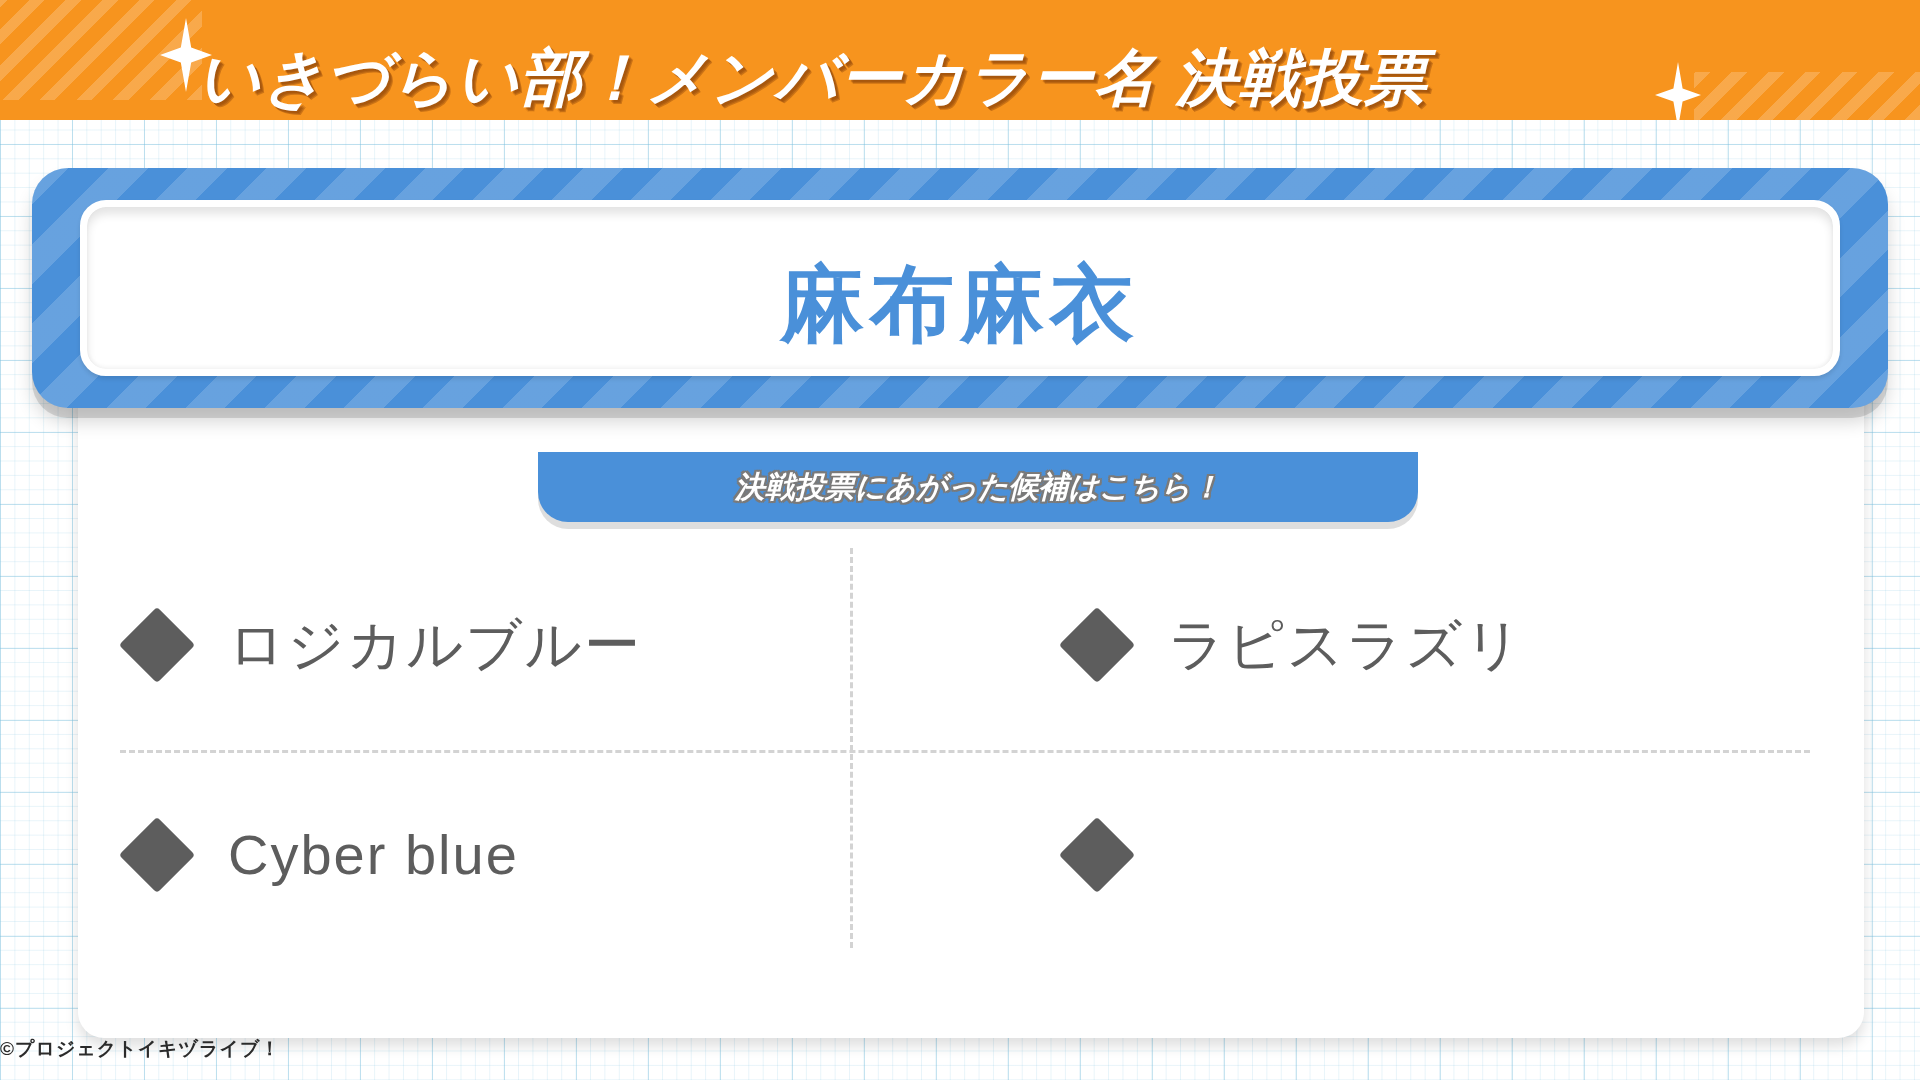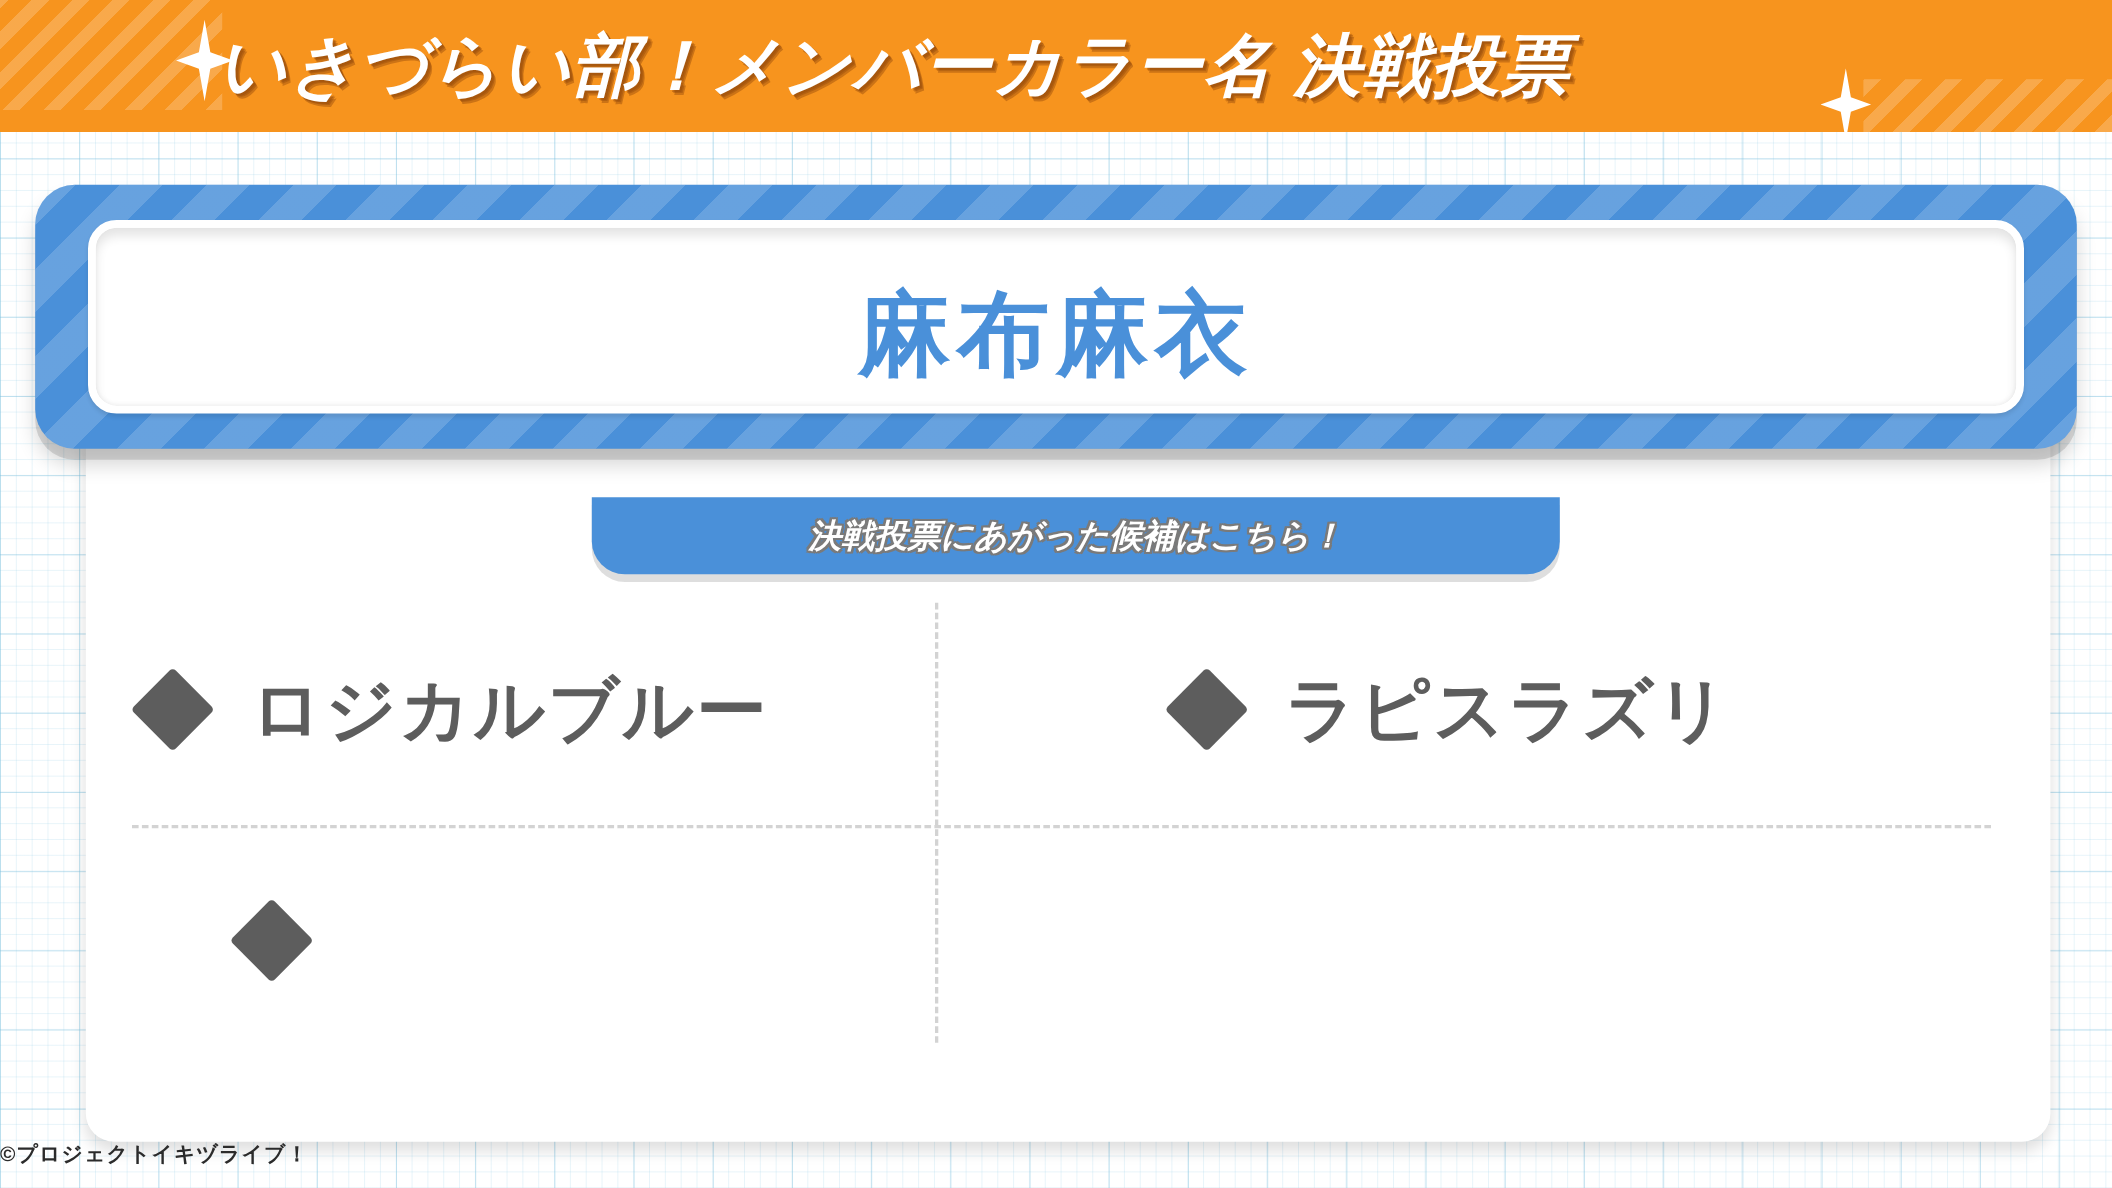--- a/index.html
+++ b/index.html
@@ -44,21 +44,21 @@
   .sparkle {
     position:absolute;
     background:#ffffff;
     clip-path: polygon(50% 0%, 60% 40%, 100% 50%, 60% 60%, 50% 100%, 40% 60%, 0% 50%, 40% 40%);
   }
   #sparkle-left  { left:160px;  top:18px;  width:52px;  height:74px; }
   #sparkle-right { left:1655px; top:62px;  width:46px;  height:66px; }
 
   #header-title {
     position:absolute;
-    left:0; top:0; width:1625px; height:120px;
+    left:0; top:18px; width:1625px; height:120px;
     display:flex; align-items:center; justify-content:center;
     color:#ffffff;
     font-size:62px;
     font-weight:900;
     font-style:italic;
     letter-spacing:1px;
     white-space:nowrap;
     text-shadow:
        4px 4px 0 rgba(150,75,10,0.45),
        3px 3px 0 rgba(150,75,10,0.45),
@@ -158,22 +158,22 @@
   .diamond-icon {
     width:54px; height:54px;
     background:#5D5D5D;
     transform:rotate(45deg);
     border-radius:4px;
     flex:0 0 auto;
     margin-right:44px;
   }
   .candidate-label {
     color:#5D5D5D;
-    font-size:64px;
-    font-weight:700;
+    font-size:56px;
+    font-weight:400;
     letter-spacing:2px;
     white-space:nowrap;
     line-height:1;
   }
 
   
   #divider-vertical {
     position:absolute;
     left:850px; top:548px;
     width:0; height:400px;
@@ -234,20 +234,24 @@
     <div class="candidate-cell col-left">
       <span class="diamond-icon"></span>
       <span class="candidate-label">ロジカルブルー</span>
     </div>
 
     <div class="candidate-cell col-right">
       <span class="diamond-icon"></span>
       <span class="candidate-label">ラピスラズリ</span>
     </div>
 
+    <div class="candidate-cell col-left">
+      <span class="diamond-icon"></span>
+      <span class="candidate-label">Cyber blue</span>
+    </div>
 
     <div class="candidate-cell col-right">
       <span class="diamond-icon"></span>
     </div>
 
   </div>
 
   <div id="footer">
     <span id="footer-text">©プロジェクトイキヅライブ！</span>
   </div>

